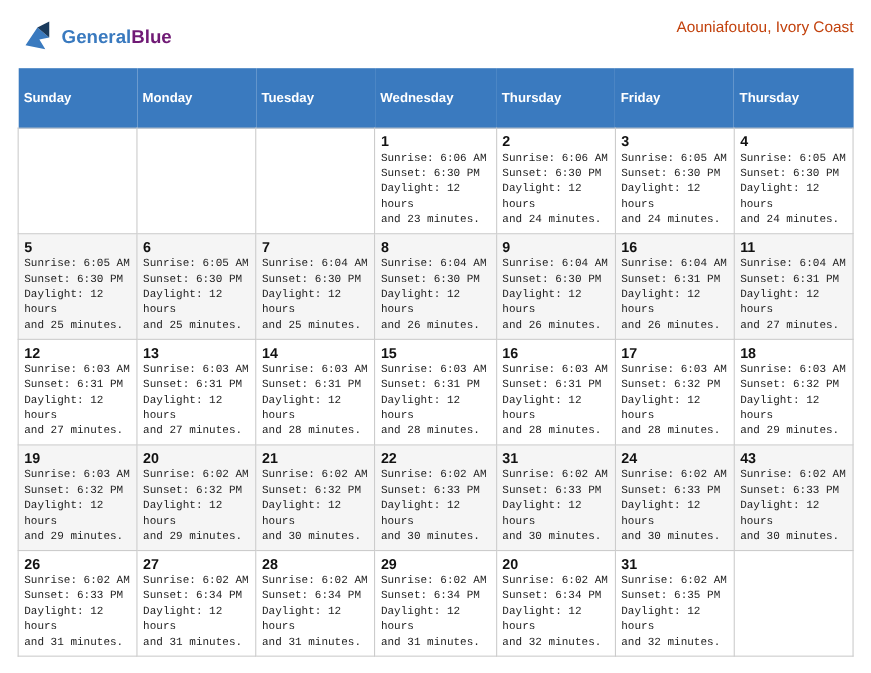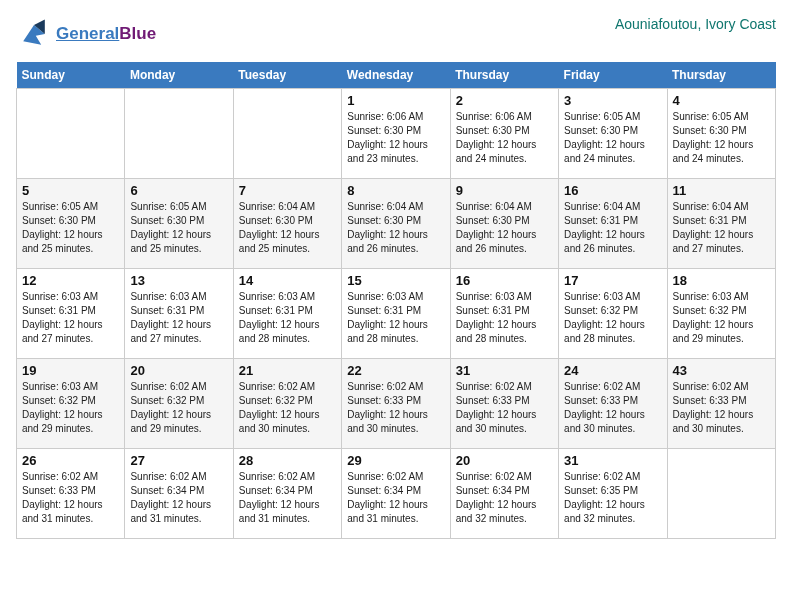--- a/index.html
+++ b/index.html
@@ -28,32 +28,32 @@
     .title-area {
       text-align: right;
     }
     .month-year {
       font-size: 36px;
       font-weight: bold;
       color: #1a1a1a;
     }
     .location {
       font-size: 14px;
-      color: #0f766e;
+      color: #c2410c;
     }
     table {
       width: 100%;
       border-collapse: collapse;
       font-size: 10.5px;
     }
     thead th {
       background-color: #3a7abf;
       color: #fff;
       text-align: left;
-      padding: 6px 5px;
+      padding: 20px 5px;
       font-size: 12px;
       font-weight: bold;
     }
     tbody tr {
       vertical-align: top;
     }
     tbody td {
       border: 1px solid #ccc;
       padding: 4px 5px;
       min-height: 80px;
@@ -67,37 +67,38 @@
     .day-num {
       font-size: 13px;
       font-weight: bold;
       color: #111;
       margin-bottom: 2px;
     }
     .day-detail {
       color: #222;
       font-size: 10px;
       line-height: 1.4;
+      font-family: Liberation Mono, monospace;
     }
     .empty-cell {
       background: #fff !important;
     }
   </style>
 </head>
 <body>
 
 <div class="header-area">
   <div class="logo">
     <svg class="logo-bird" viewBox="0 0 40 40" xmlns="http://www.w3.org/2000/svg">
       <polygon points="8,28 20,10 32,20 22,22 28,32" fill="#3a7abf"></polygon>
       <polygon points="20,10 32,4 32,20" fill="#1a3a5c"></polygon>
     </svg>
     <div>
       <div style="font-size:17px;font-weight:bold;color:#1a3a5c;line-height:1.1;">
-        <span style="color:#3a7abf;text-decoration:underline;">General</span><span style="color:#701a75;">Blue</span>
+        <span style="color:#3a7abf;">General</span><span style="color:#701a75;">Blue</span>
       </div>
     </div>
   </div>
   <div class="title-area">
     <div class="location">Aouniafoutou, Ivory Coast</div>
   </div>
 </div>
 
 <table>
   <thead>

